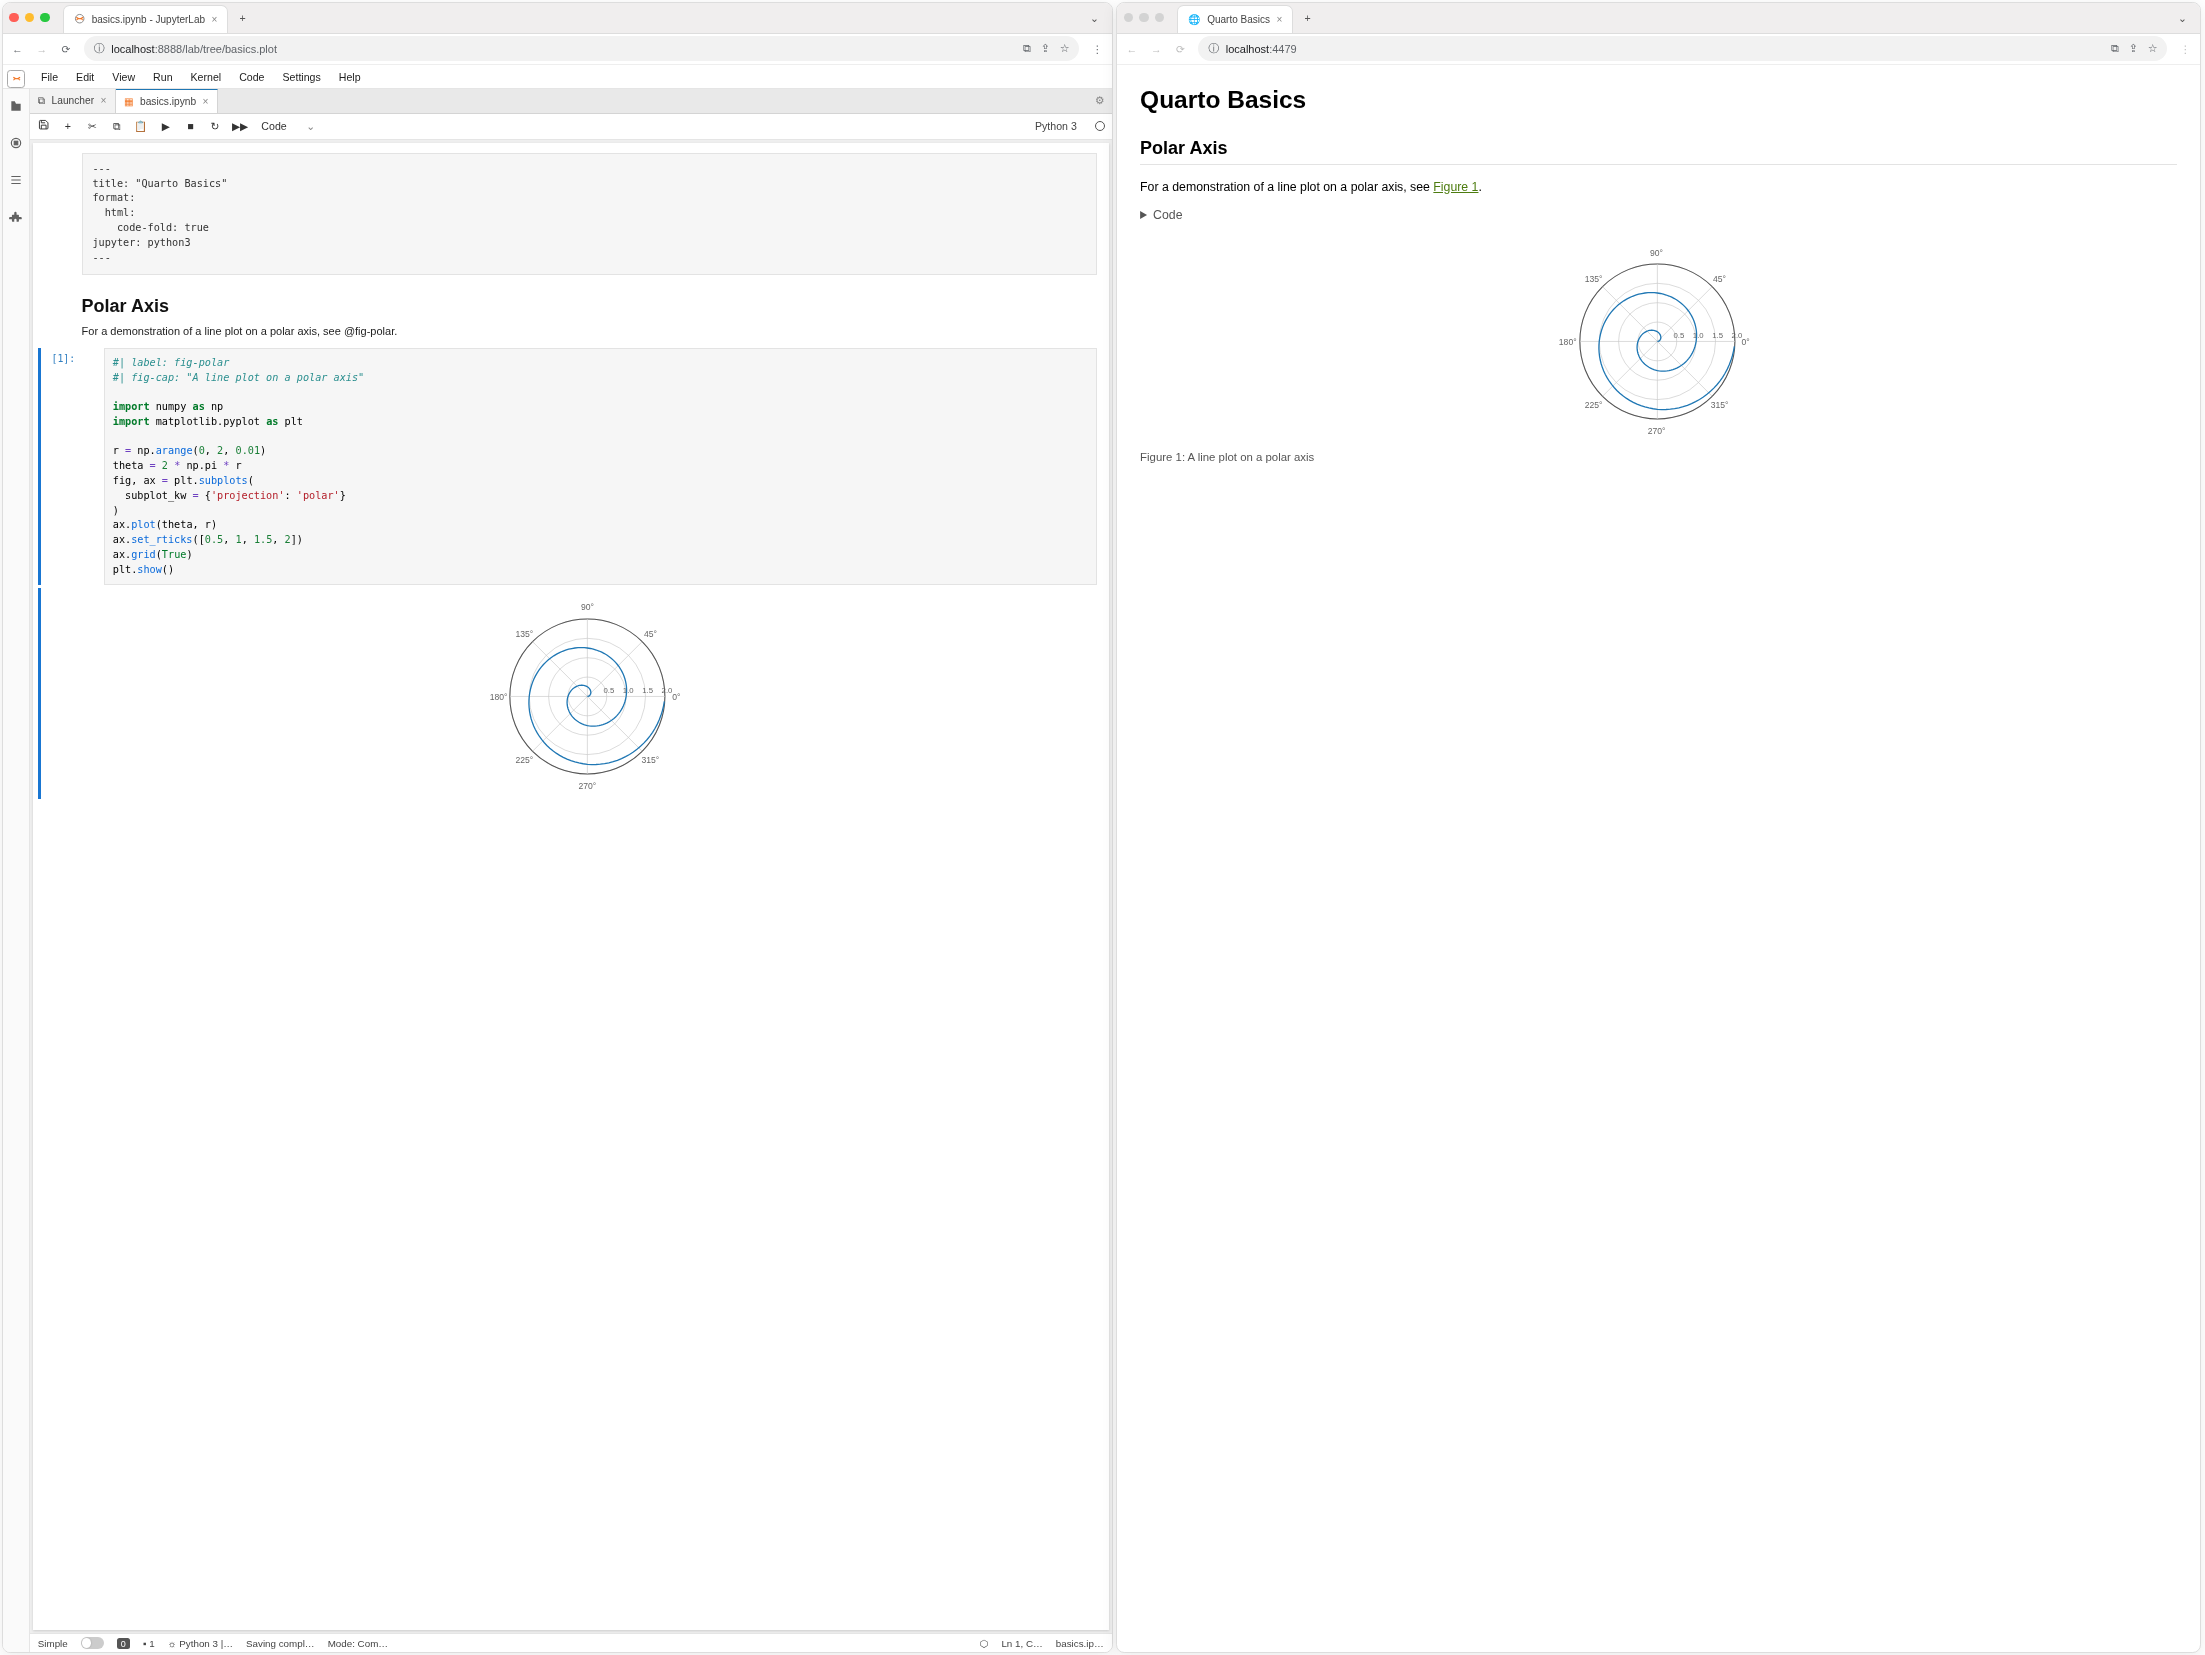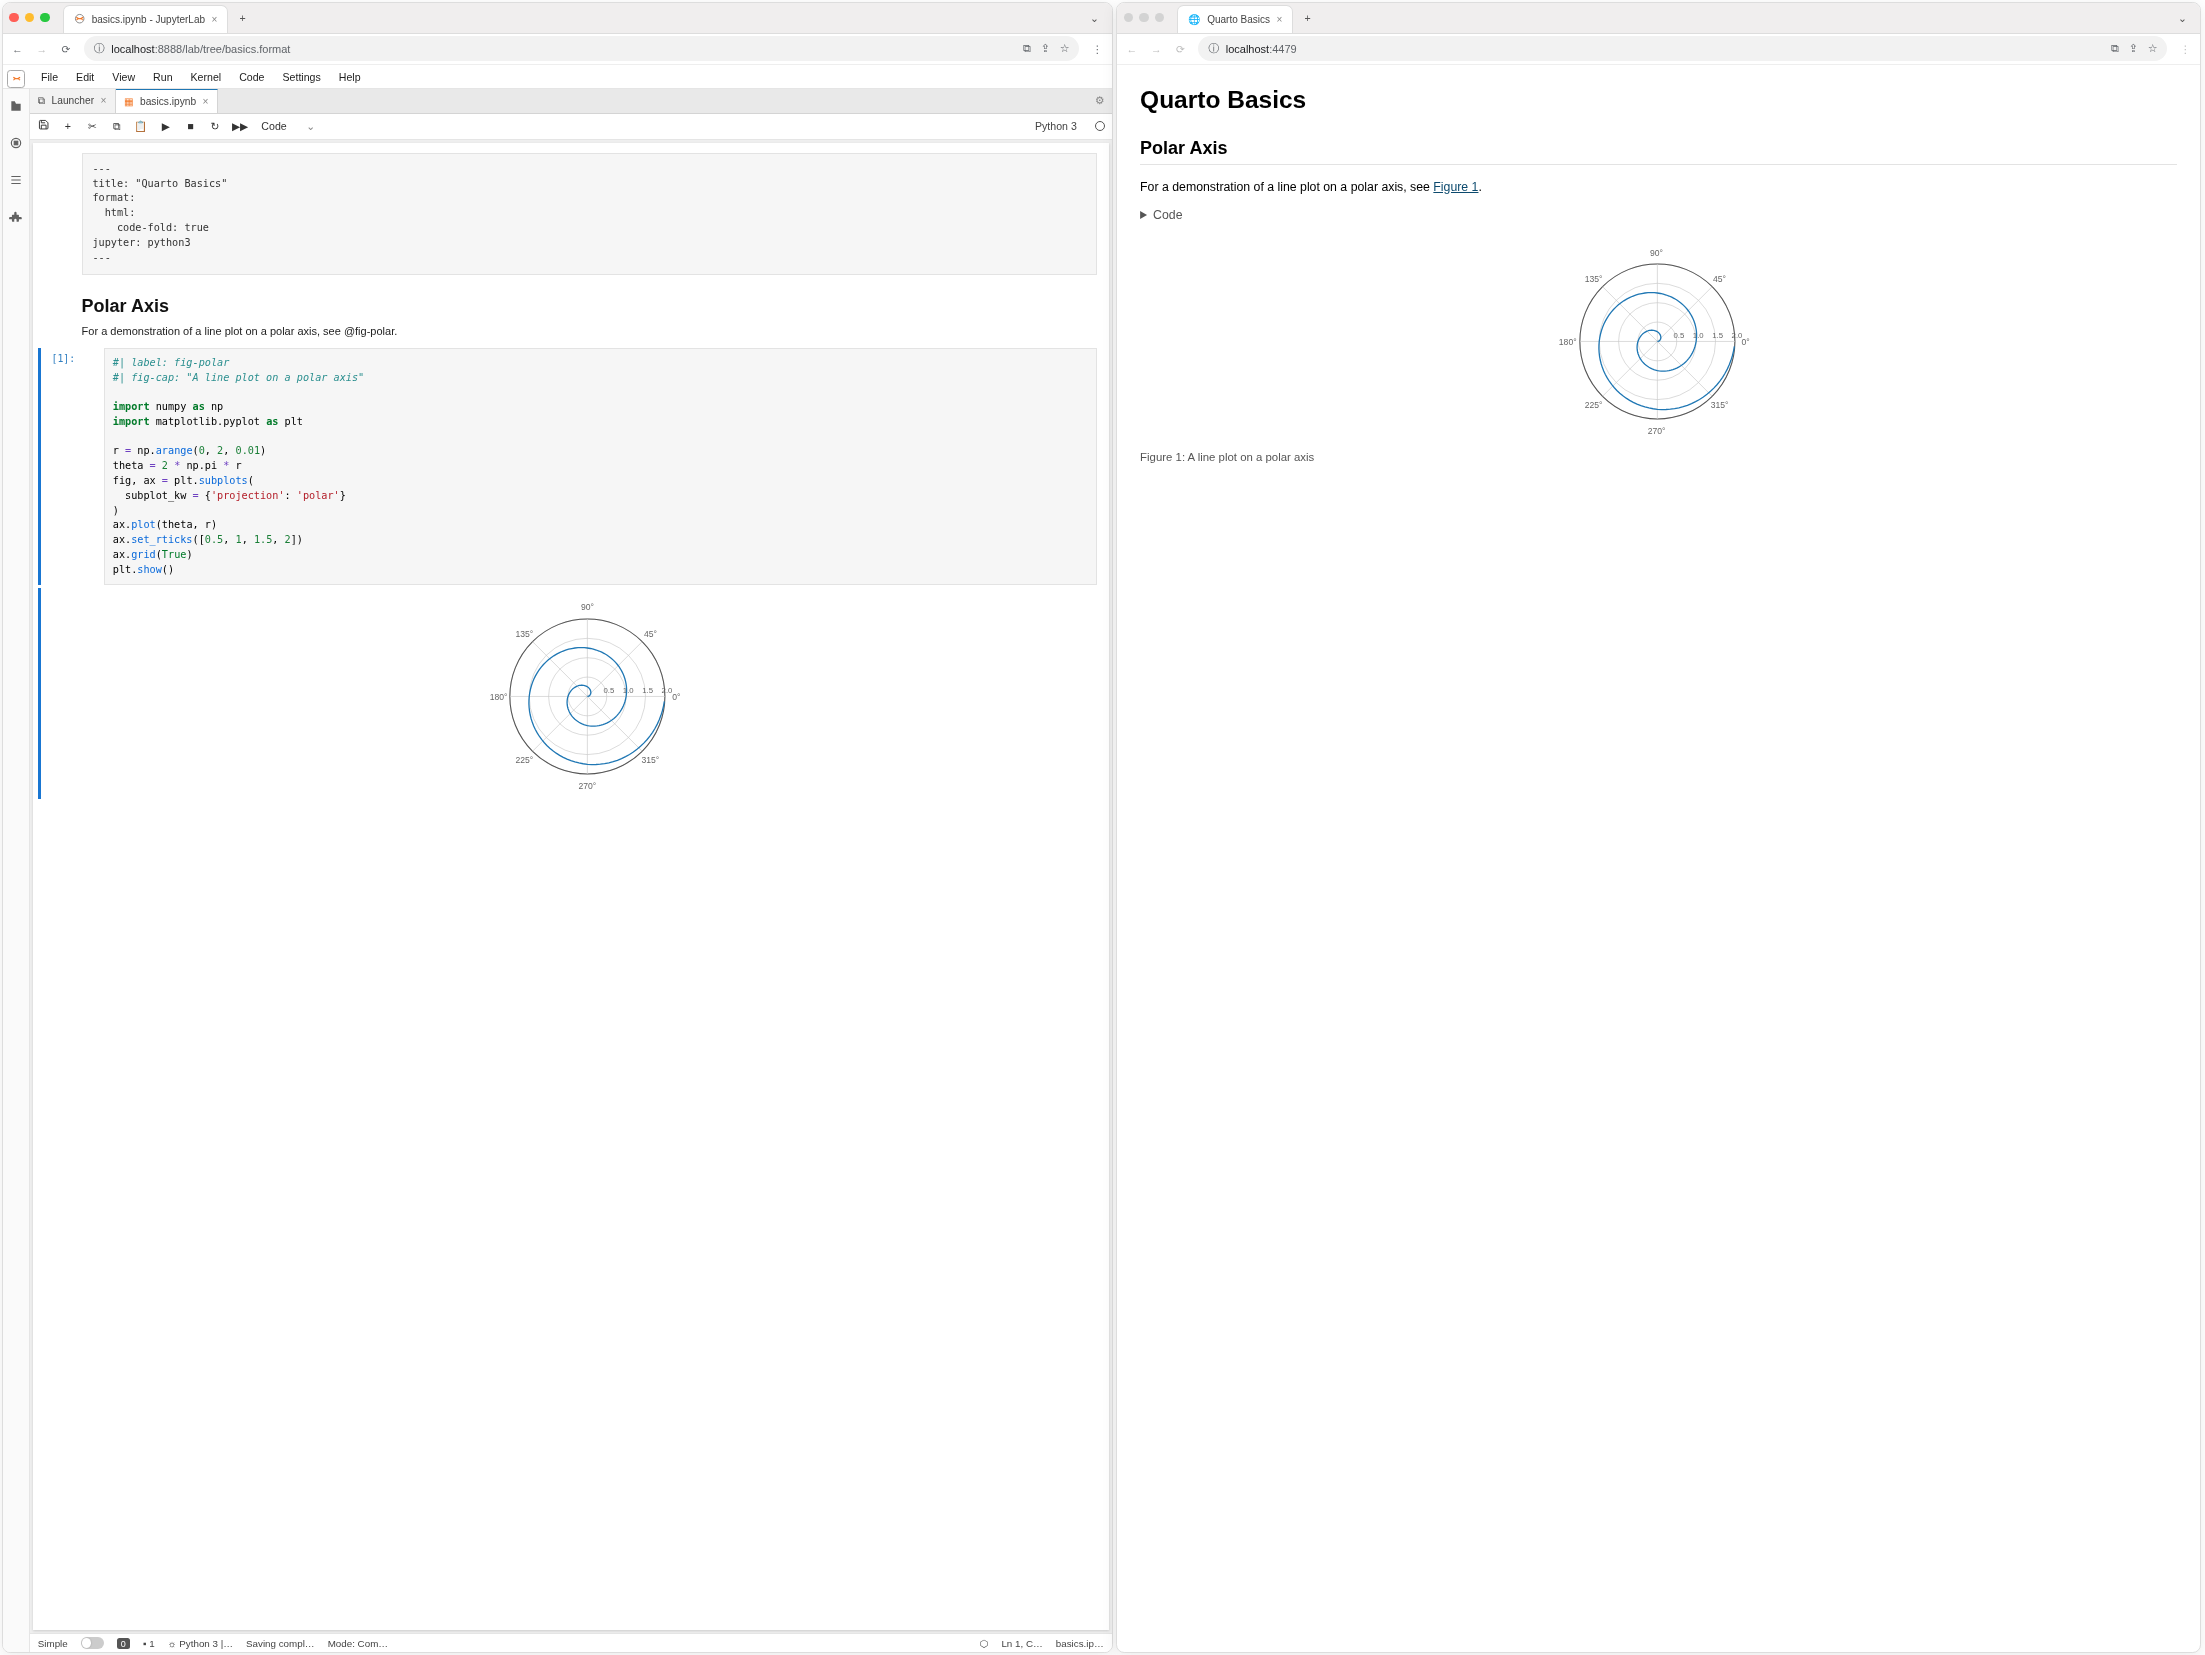--- a/index.html
+++ b/index.html
@@ -87,21 +87,21 @@
 .statusbar { display: flex; align-items: center; height: 19.6px; border-top: 0.8px solid #e5e5e5; padding: 0 8.2px; gap: 13px; font-size: 9.8px; color: #444; background: #fff; }
 .toggle { width: 23px; height: 11.4px; border-radius: 6.5px; background: #ccc; position: relative; }
 .toggle::after { content: ""; width: 9.8px; height: 9.8px; background: #fff; border-radius: 50%; position: absolute; top: 0.8px; left: 0.8px; box-shadow: 0 0 1.6px rgba(0,0,0,.3); }
 .pill { background: #333; color: #fff; border-radius: 2.5px; padding: 0.8px 4.1px; font-size: 9px; }
 
 
 .quarto { padding: 21px 23px; overflow: auto; flex: 1; }
 .quarto h1 { font-size: 24.5px; font-weight: 700; margin-bottom: 24.5px; }
 .quarto h2 { font-size: 18px; font-weight: 600; border-bottom: 0.8px solid #e3e3e3; padding-bottom: 4.9px; margin-bottom: 14.7px; }
 .quarto p { font-size: 12.3px; margin-bottom: 14.7px; }
-.quarto a { color: #0c4a6e; text-decoration: underline; }
+.quarto a { color: #4d7c0f; text-decoration: underline; }
 .quarto details { margin-bottom: 11.4px; }
 .quarto summary { font-size: 12.3px; color: #555; cursor: pointer; }
 .figcap { font-size: 11.4px; color: #555; margin-top: 6.5px; }
 </style>
 </head>
 <body>
 
 <div class="window left-window">
   <div class="tabstrip">
     <div class="traffic">
@@ -124,21 +124,21 @@
     <span class="spacer"></span>
     <span class="chev">⌄</span>
   </div>
 
   <div class="urlbar">
     <span class="icon">←</span>
     <span class="icon" style="color:#bbb">→</span>
     <span class="icon">⟳</span>
     <div class="urlbox">
       <span style="color:#5f6368">ⓘ</span>
-      <span><span>localhost</span><span class="gray"><span>:8888</span><span>/lab/tree/basics.format</span></span></span>
+      <span><span>localhost</span><span class="gray"><span>:8888</span><span>/lab/tree/basics.plot</span></span></span>
       <span class="spacer"></span>
       <span class="url-right-icons">
         <span>⧉</span>
         <span>⇪</span>
         <span>☆</span>
       </span>
     </div>
     <span class="icon">⋮</span>
   </div>
 

